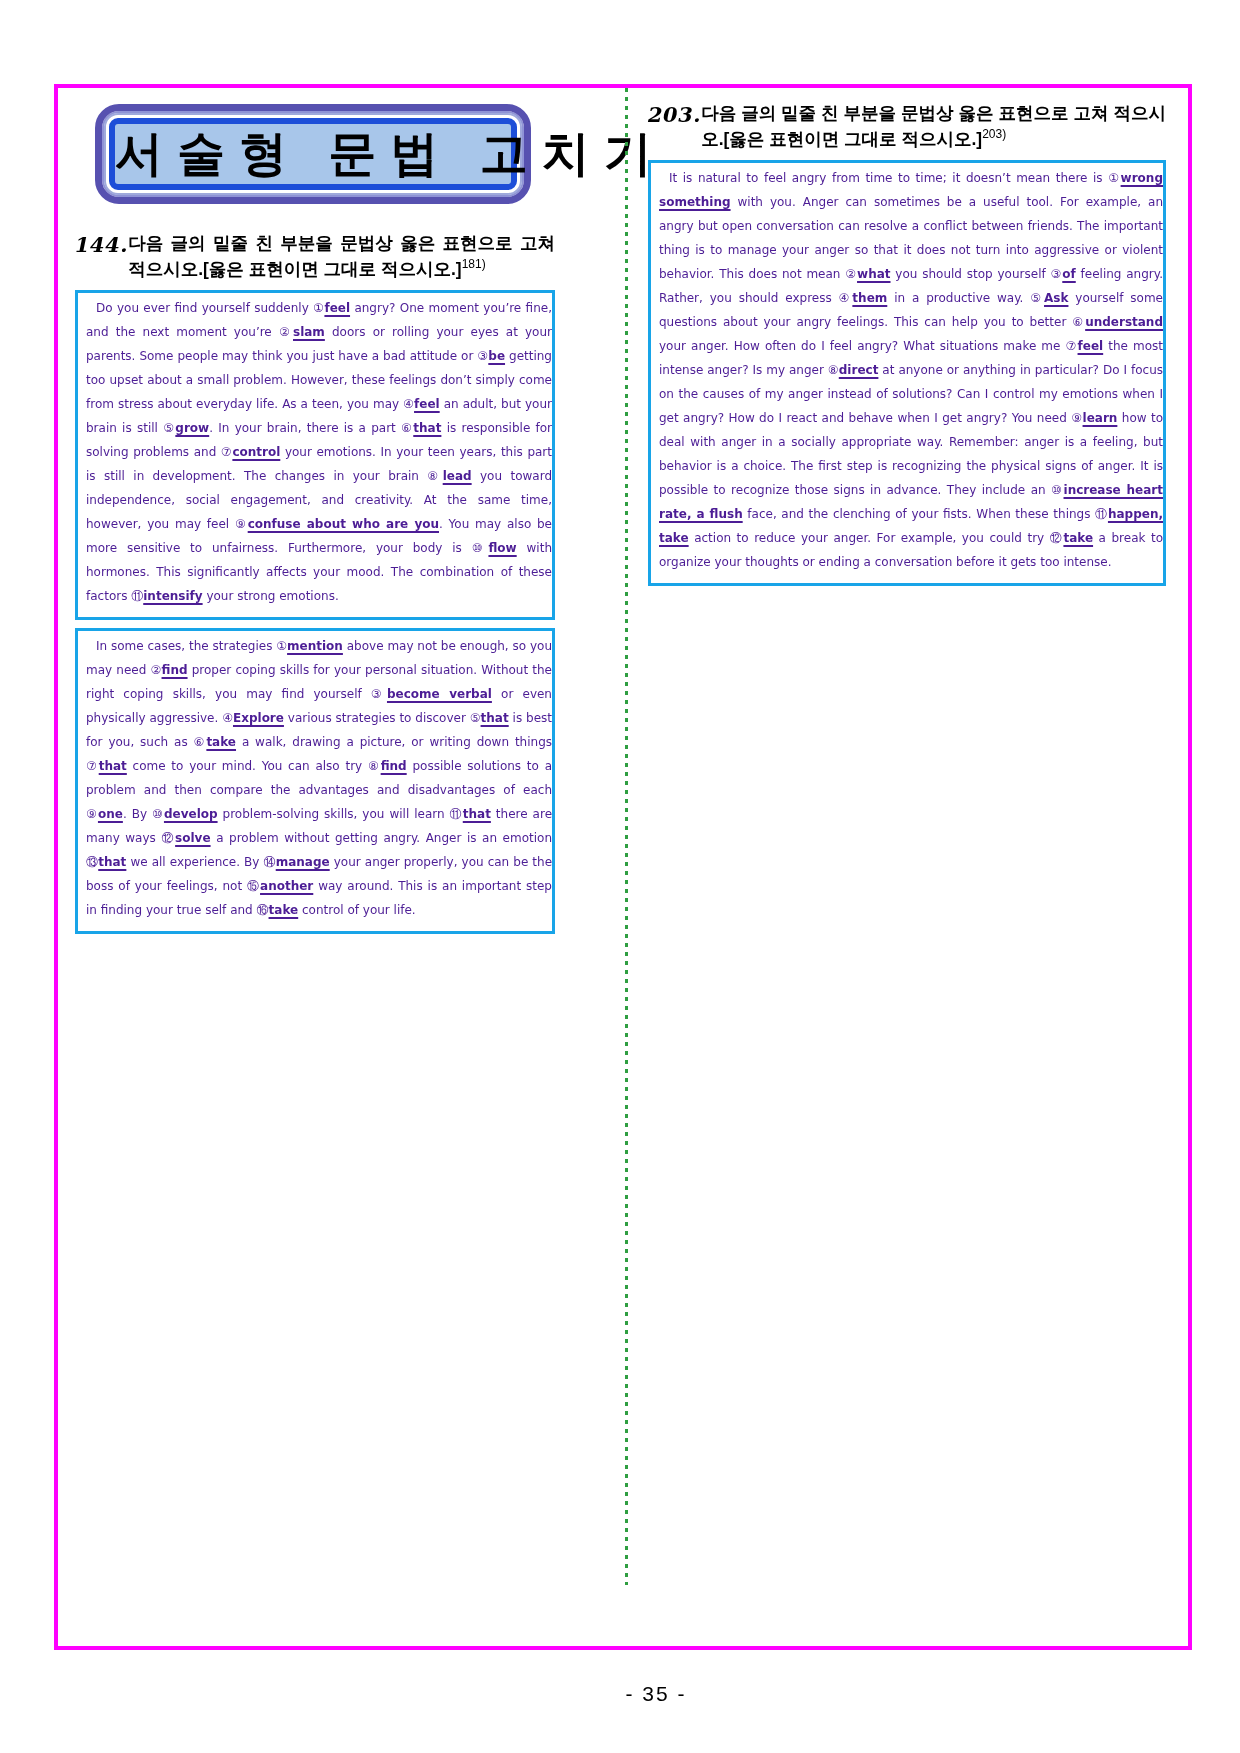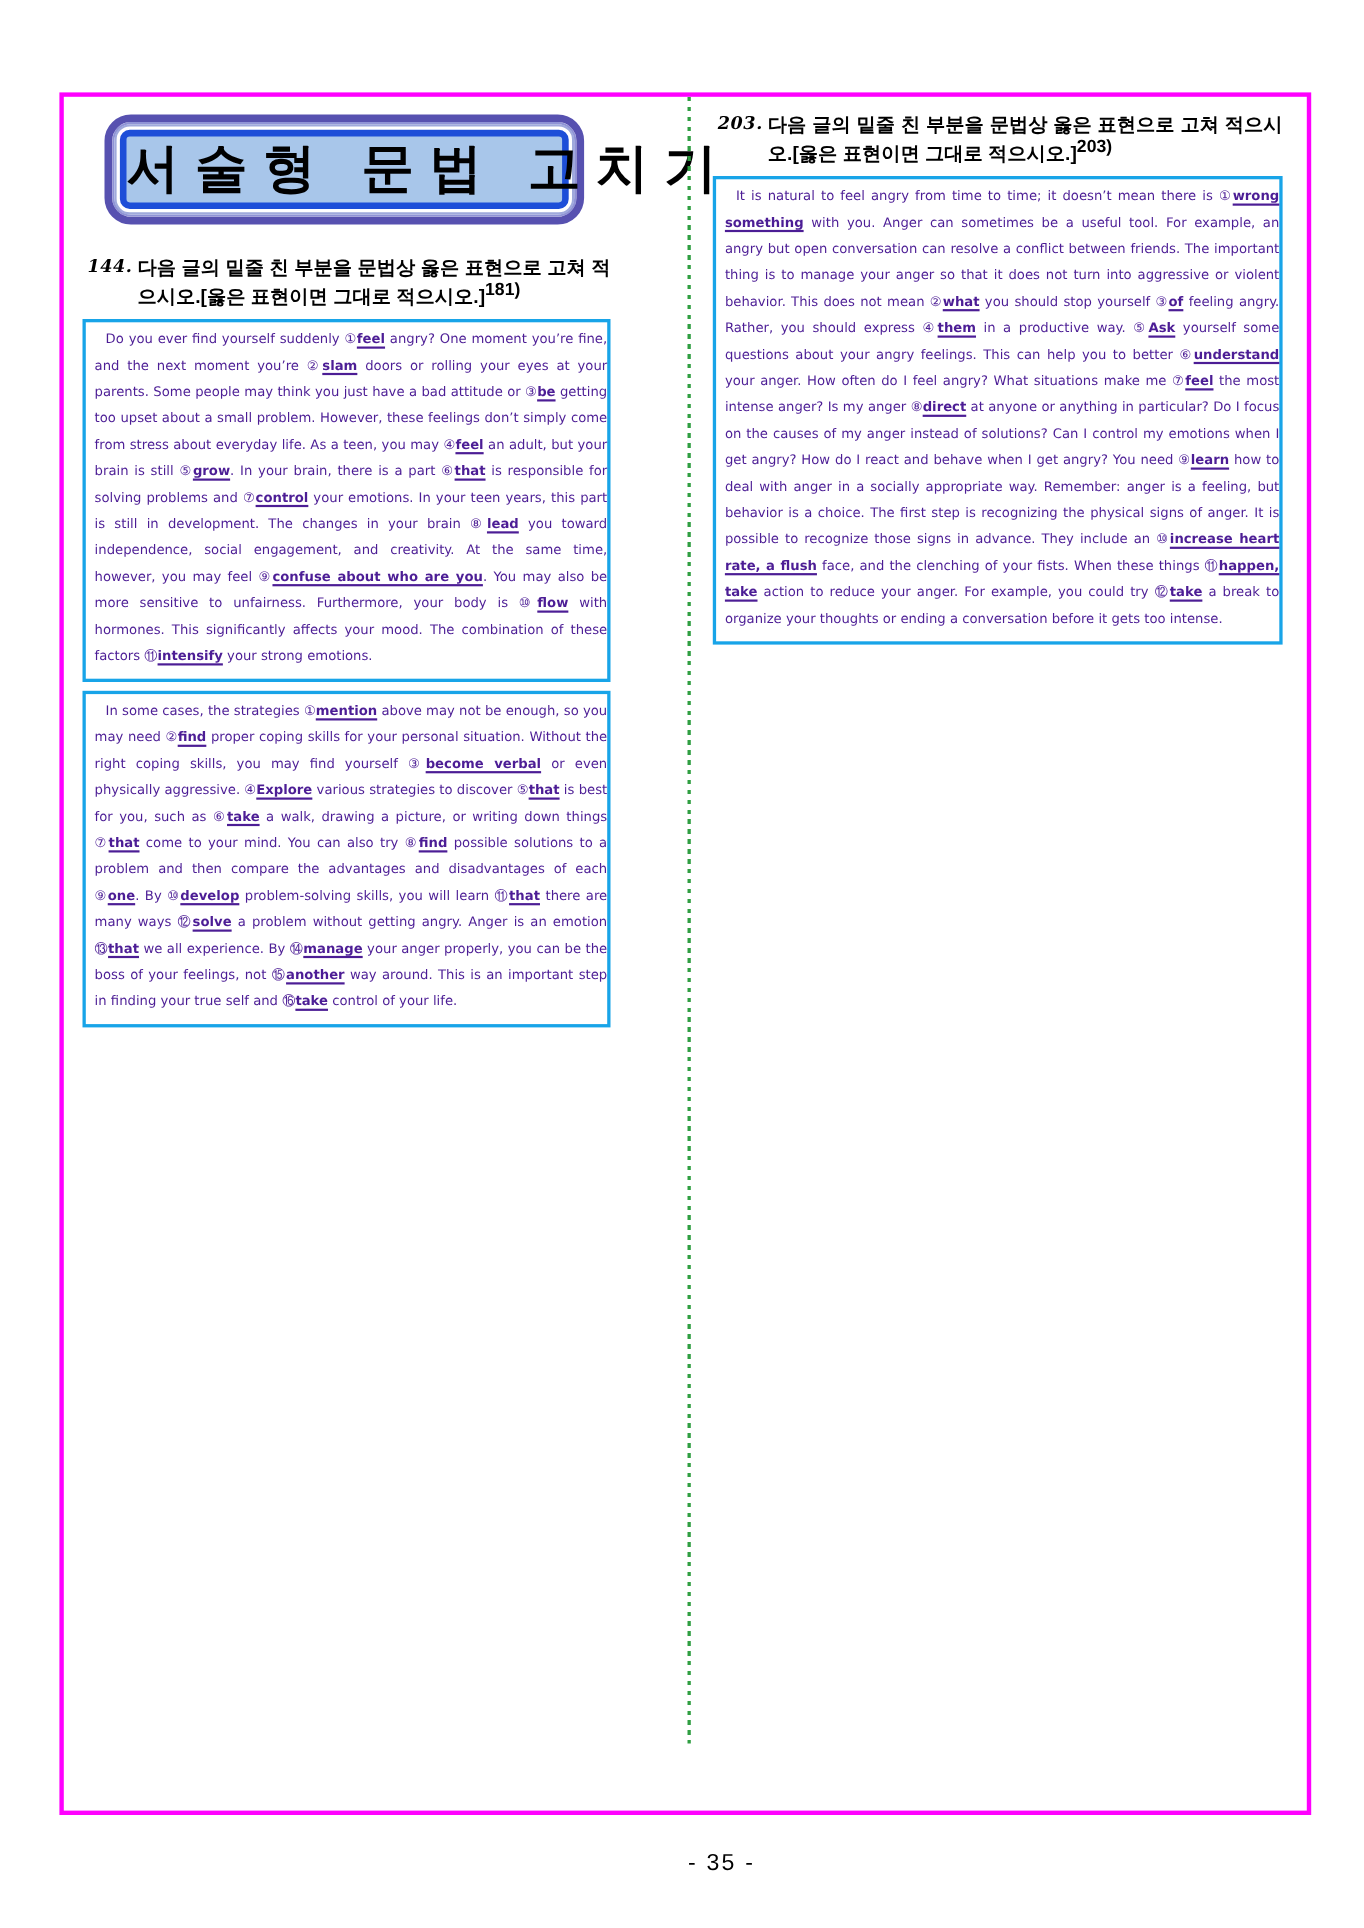--- a/index.html
+++ b/index.html
@@ -25,24 +25,24 @@
   .t2{border:2px solid #9fa9dc;border-radius:14px;padding:3px;background:#fff;}
   .t3{background:#a8c6ea;border:6px solid #1d4ed8;border-radius:9px;
       text-align:center;font-size:48px;font-weight:bold;letter-spacing:14px;
       line-height:60px;height:60px;white-space:nowrap;color:#000;}
   
   .qhead{display:flex;margin-top:26px;}
   .qhead.gap-large{margin-top:64px;}
   .qhead.gap-top{margin-top:12px;}
   .qnum{
     font-family:"DejaVu Serif", serif;font-style:italic;font-weight:bold;
-    font-size:16px;flex:0 0 50px;padding-top:2px;letter-spacing:0.5px;text-align:center;
+    font-size:21px;flex:0 0 50px;padding-top:2px;letter-spacing:0.5px;text-align:center;
   }
   .qprompt{font-size:17.5px;font-weight:700;line-height:26px;text-align:justify;}
-  sup.fn{font-size:16px;font-weight:700;vertical-align:super;line-height:0;}
+  sup.fn{font-size:12px;font-weight:400;vertical-align:super;line-height:0;}
   
   .passage{
     margin-top:8px;border:3px solid #18a4e8;padding:3px 0 9px 8px;
     font-family:"DejaVu Sans", sans-serif;font-size:12px;line-height:24px;
     text-align:justify;text-indent:10px;color:#4c1d95;
   }
   .cnum{font-weight:normal;}
   .uword{
     font-weight:bold;text-decoration:underline;
     text-underline-offset:3px;text-decoration-thickness:2px;

